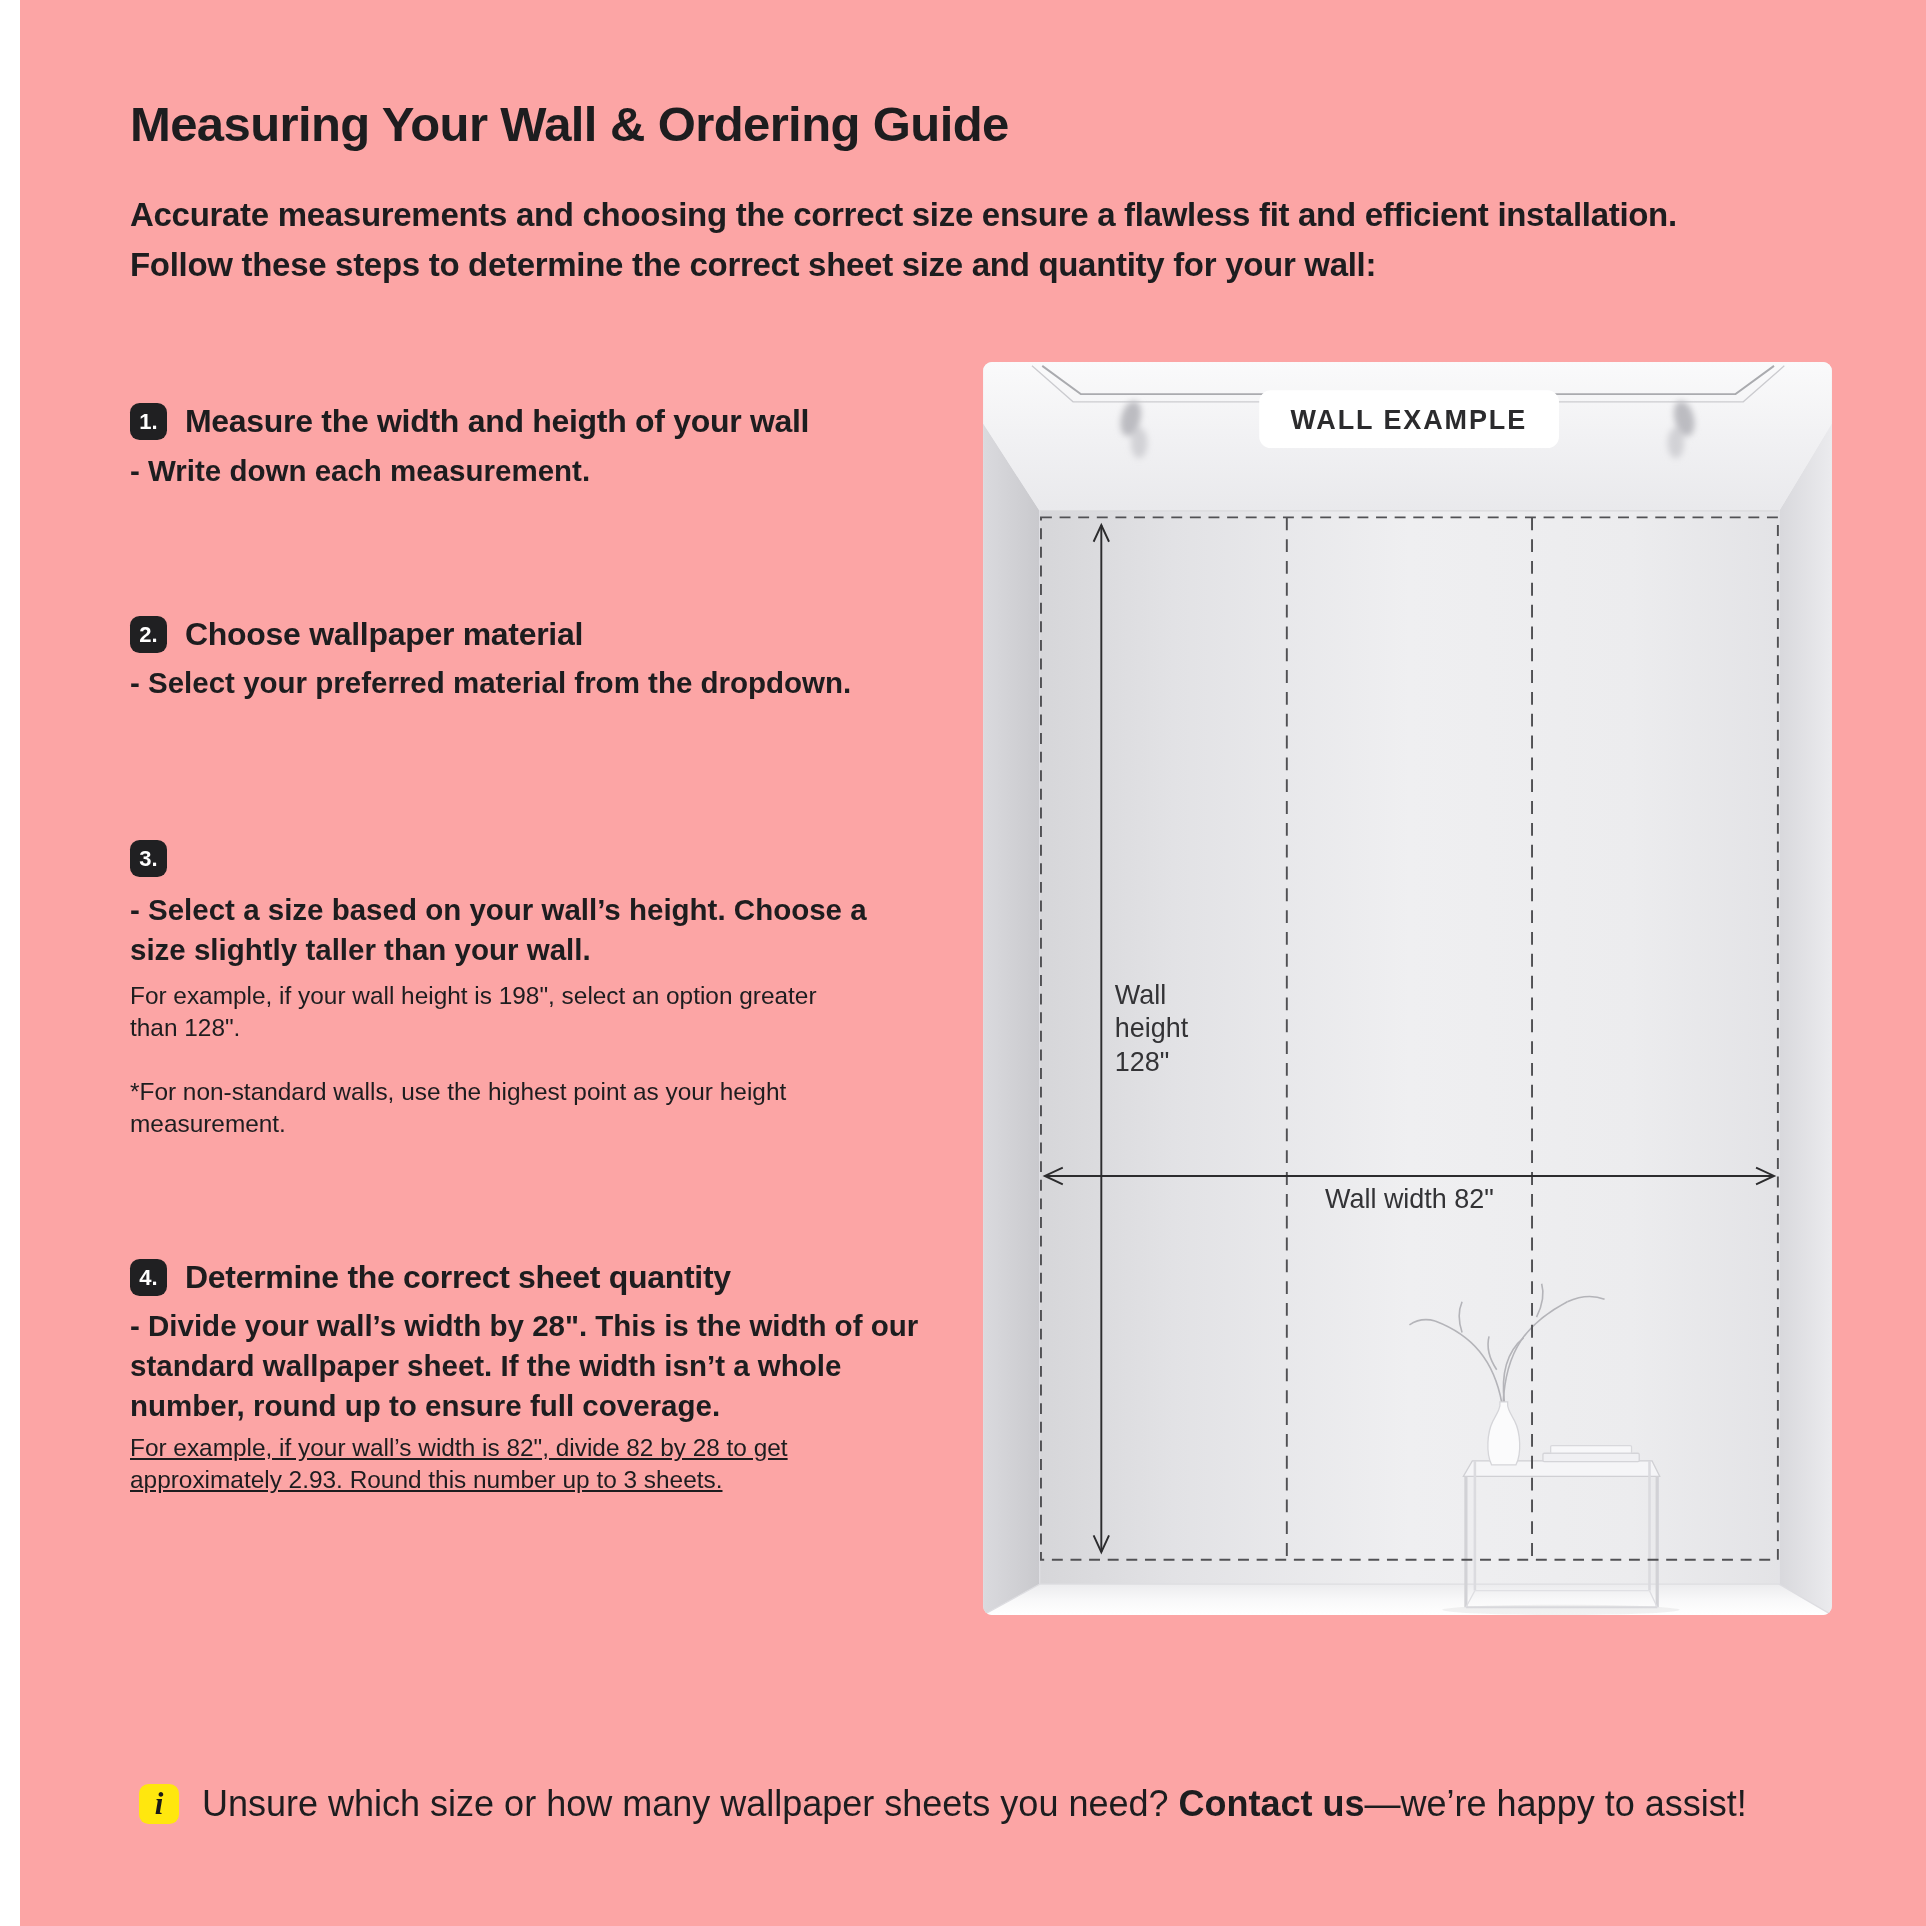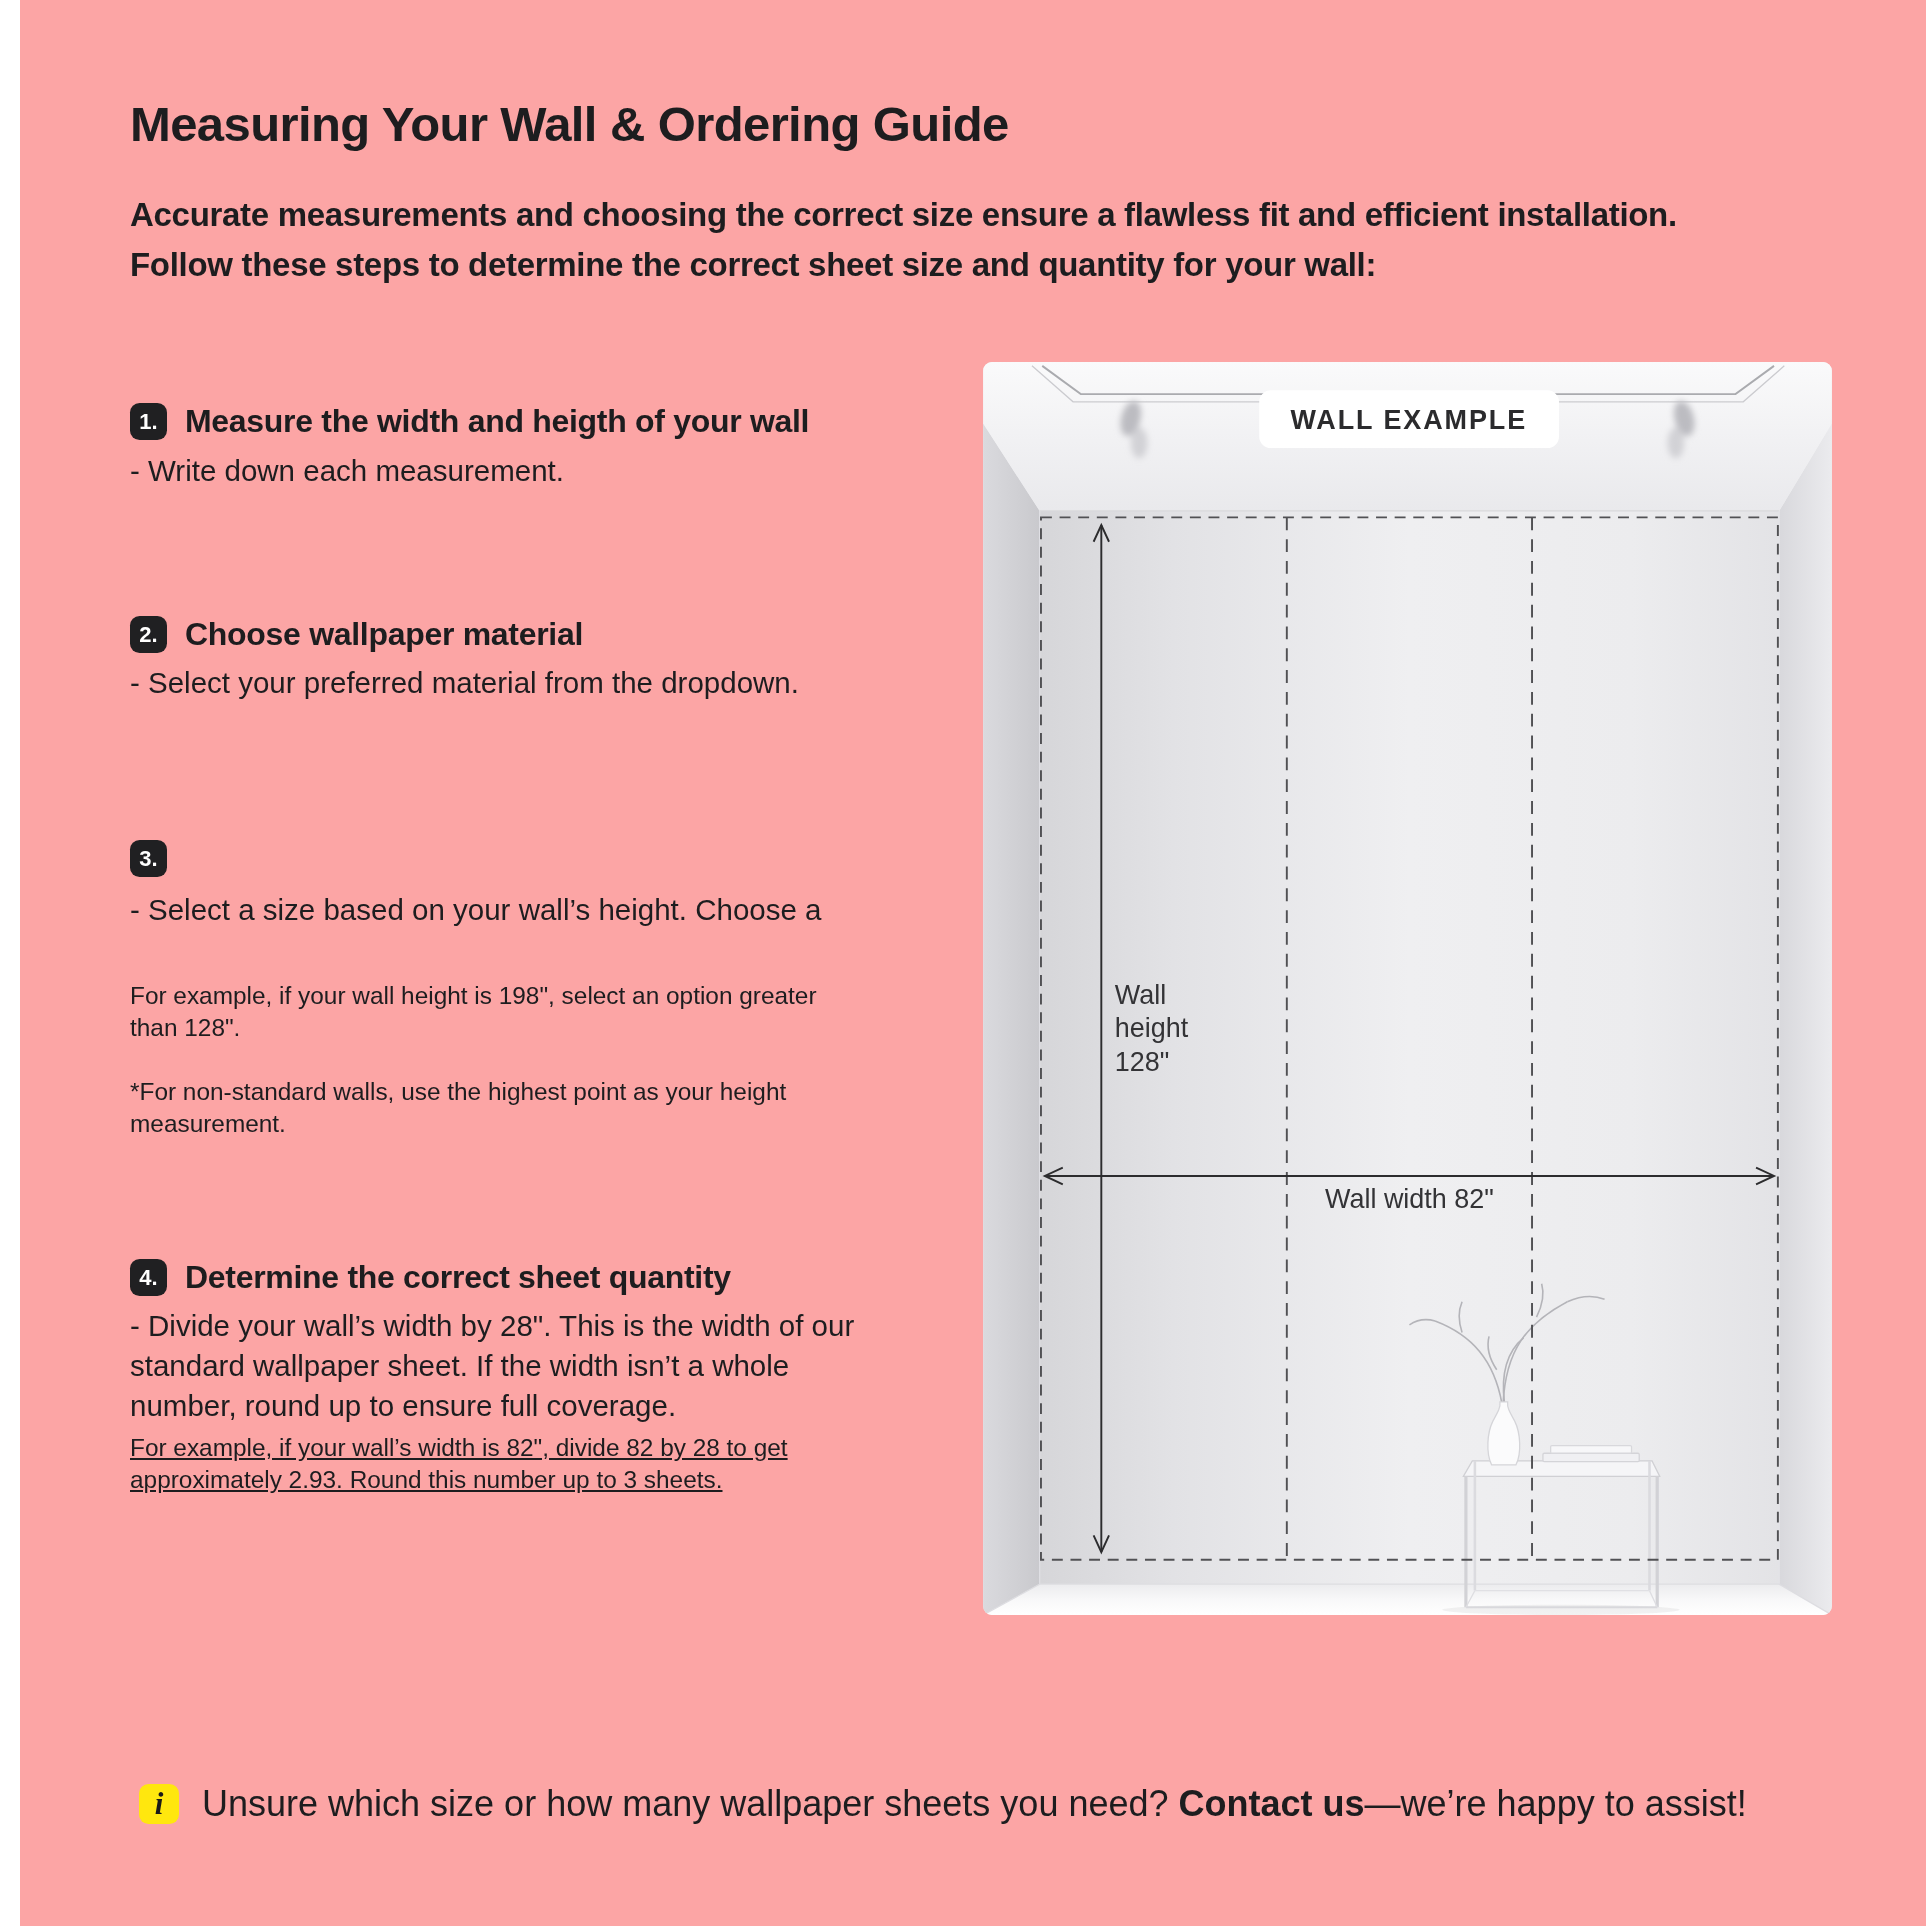--- a/index.html
+++ b/index.html
@@ -13,21 +13,21 @@
   }
   .intro{position:absolute;left:110px;top:190px;font-size:33px;font-weight:bold;line-height:50px;letter-spacing:-0.3px;}
   .line{white-space:nowrap;}
   .step-head{position:absolute;left:110px;display:flex;align-items:center;gap:18px;}
   .badge{
     width:37px;height:37px;border-radius:9.6px;background:#202022;color:#ffffff;
     display:flex;align-items:center;justify-content:center;
     font-size:22px;font-weight:bold;flex:0 0 auto;
   }
   .step-title{margin:0;font-size:32px;font-weight:bold;letter-spacing:-0.3px;}
-  .step-body{position:absolute;left:110px;font-size:29.5px;line-height:40px;}
+  .step-body{position:absolute;left:110px;font-size:29.5px;line-height:40px;font-weight:bold;}
   .step-example{position:absolute;left:110px;font-size:24.4px;line-height:32px;}
   .step-footnote{position:absolute;left:110px;font-size:24.4px;line-height:32px;}
   .wall-figure{
     position:absolute;left:963px;top:362px;width:849px;height:1253px;
     border-radius:9px;overflow:hidden;margin:0;
   }
   .wall-figure svg{display:block;width:100%;height:100%;}
   .diagram-text{font-family:"Liberation Sans", sans-serif;fill:#333336;}
   .footer-note{position:absolute;left:119px;top:1784px;display:flex;align-items:center;gap:23px;}
   .info-icon{
@@ -67,20 +67,21 @@
   </div>
   <div class="step-body" style="top:663px;">
     <div class="line">- Select your preferred material from the dropdown.</div>
   </div>
 
   <div class="step-head" style="top:840px;">
     <span class="badge">3.</span>
   </div>
   <div class="step-body" style="top:890px;">
     <div class="line">- Select a size based on your wall’s height. Choose a</div>
+    <div class="line">size slightly taller than your wall.</div>
   </div>
   <div class="step-example" style="top:980px;">
     <div class="line">For example, if your wall height is 198", select an option greater</div>
     <div class="line">than 128".</div>
   </div>
   <div class="step-footnote" style="top:1076px;">
     <div class="line">*For non-standard walls, use the highest point as your height</div>
     <div class="line">measurement.</div>
   </div>
 

